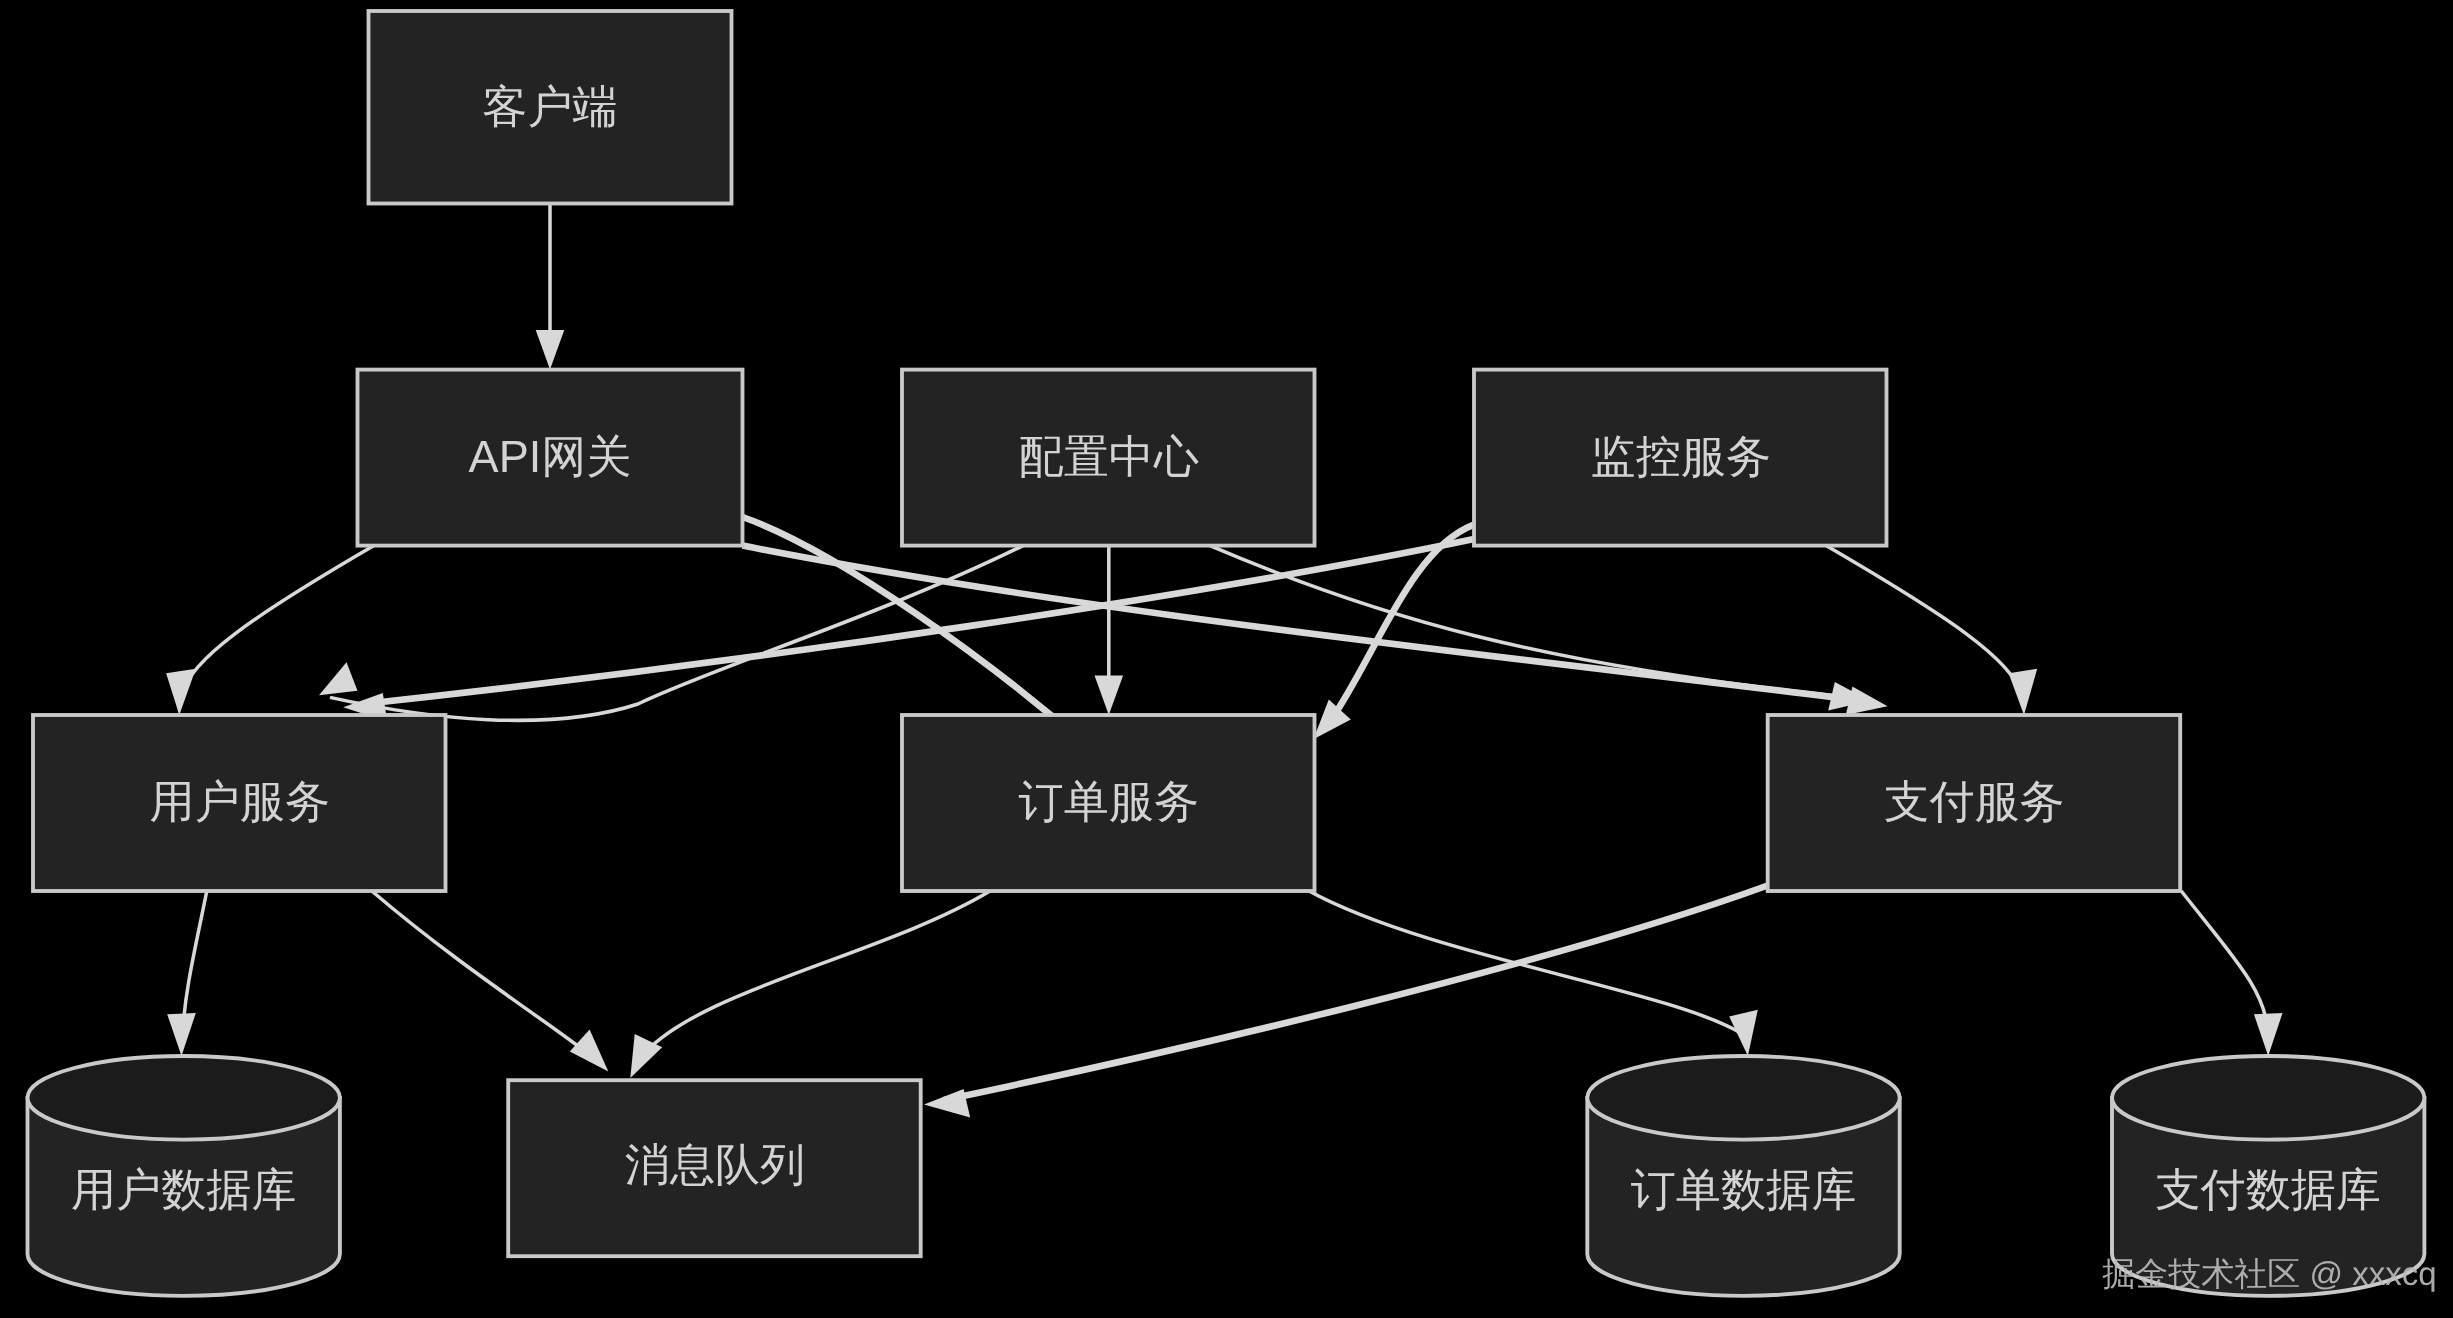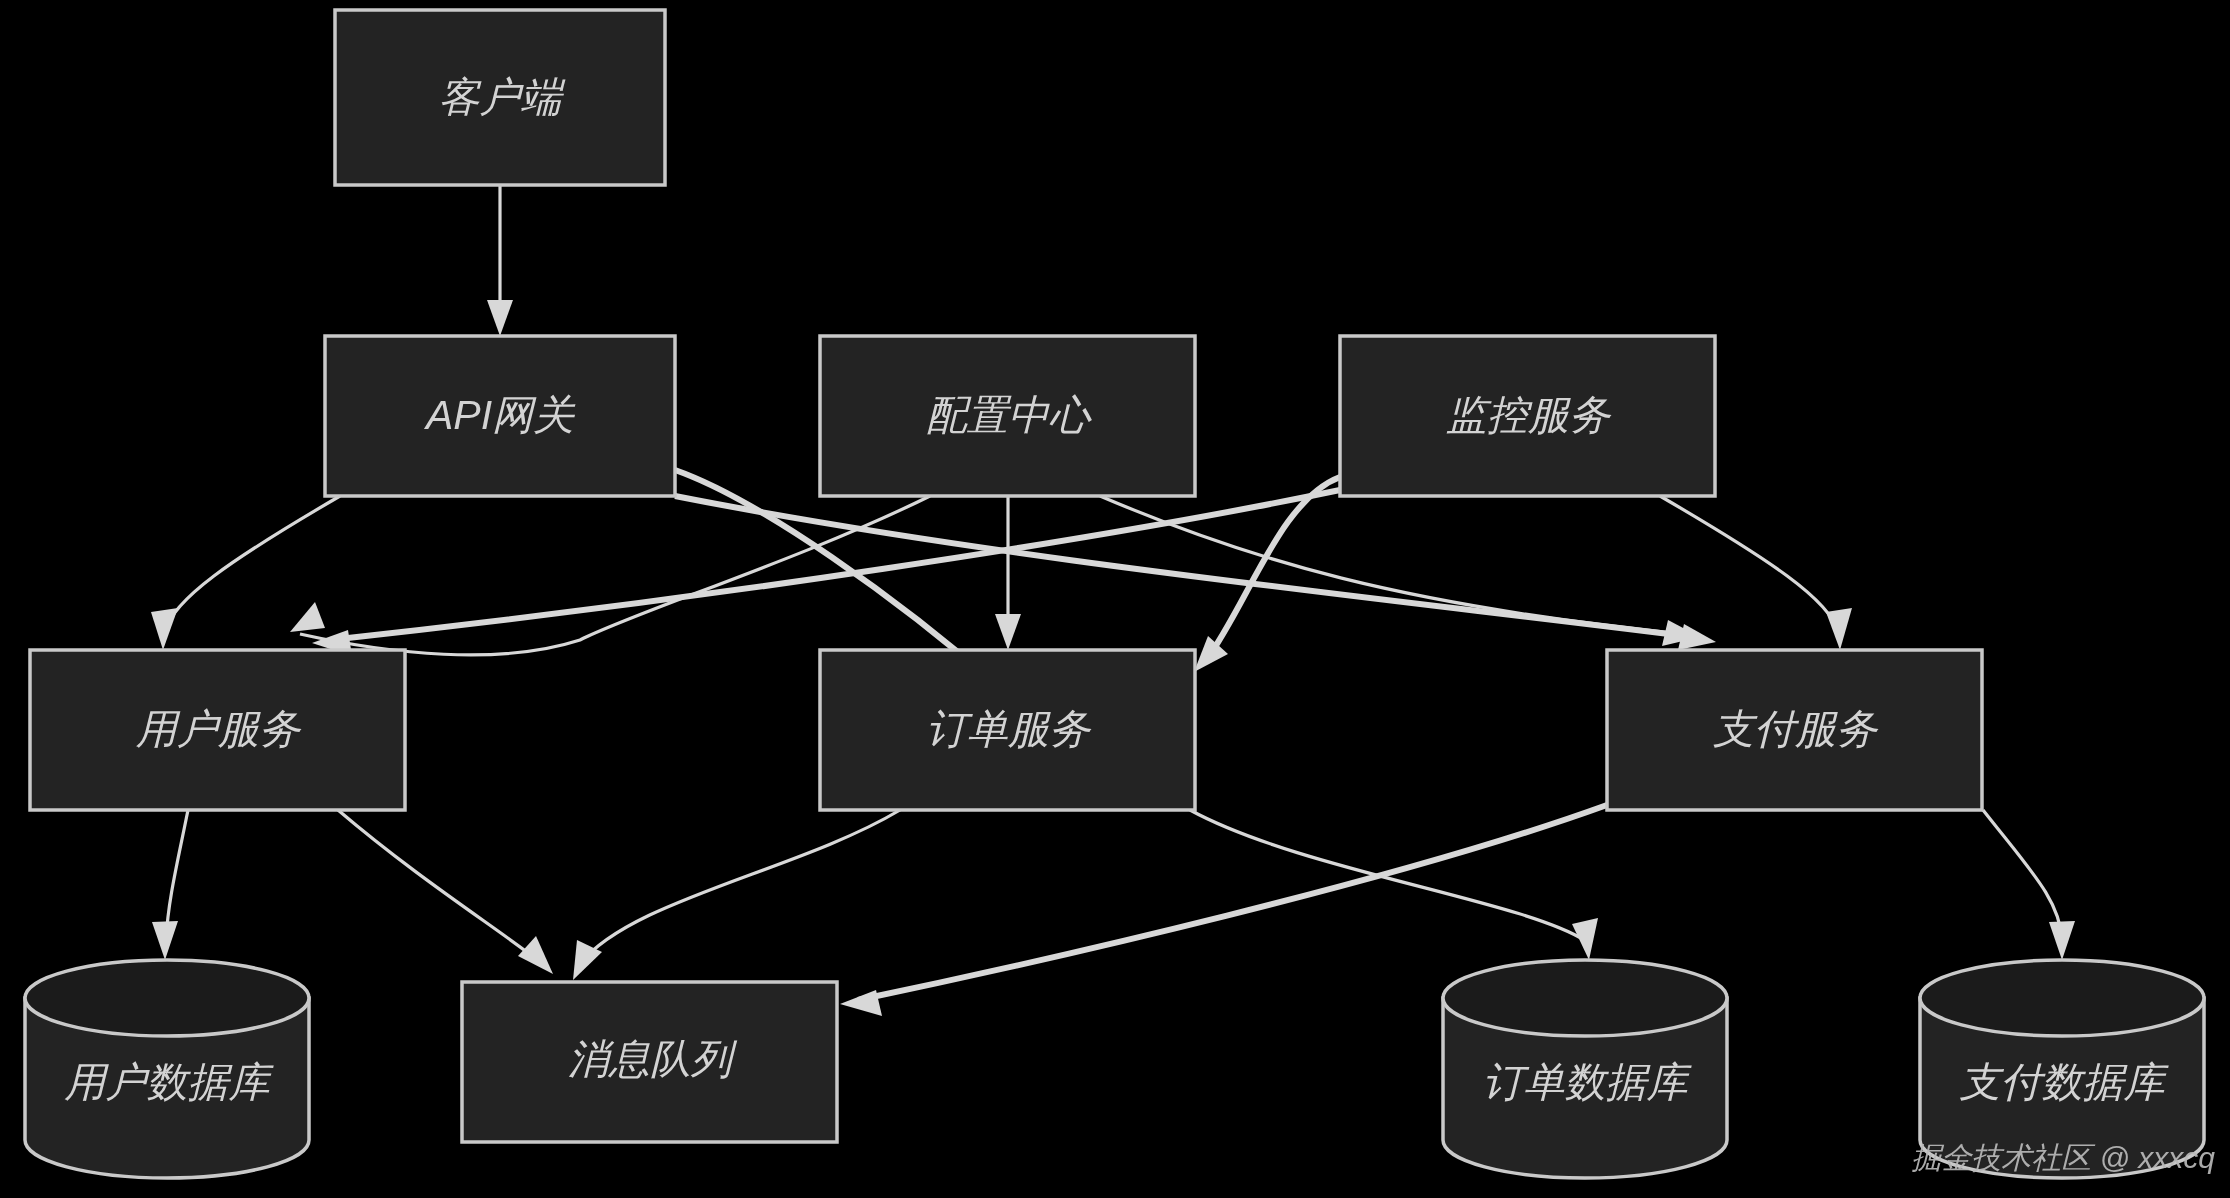--- a/index.html
+++ b/index.html
@@ -11,21 +11,20 @@
     width: 2230px;
     height: 1198px;
     overflow: hidden;
     font-family: "Liberation Sans", "DejaVu Sans", sans-serif;
   }
   #diagram-root {
     position: relative;
     width: 2230px;
     height: 1198px;
     background: #000000;
-    font-style: italic;
   }
   svg#diagram-svg {
     position: absolute;
     top: 0;
     left: 0;
     width: 2230px;
     height: 1198px;
     display: block;
   }
   .node-rect {

